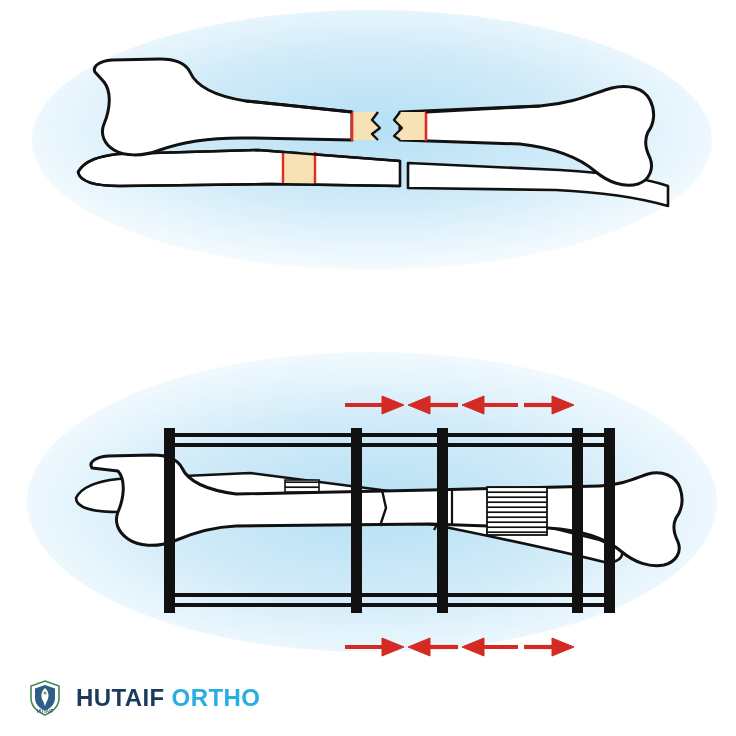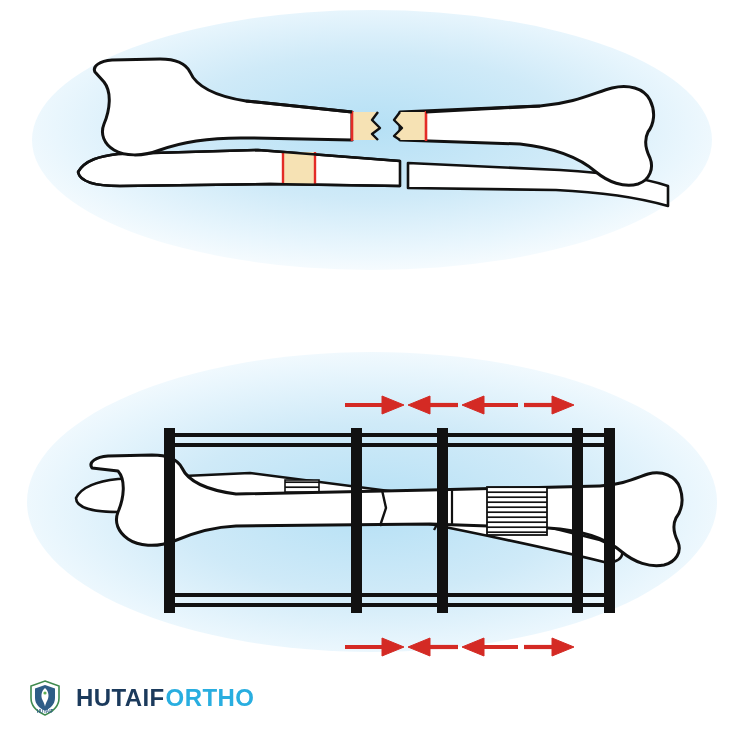--- a/index.html
+++ b/index.html
@@ -46,21 +46,21 @@
     margin-right: 14px;
     flex: 0 0 auto;
   }
   #brand-wordmark {
     font-size: 24px;
     font-weight: bold;
     letter-spacing: 0.4px;
     white-space: nowrap;
   }
   .brand-primary { color: #1b3a5c; }
-  .brand-accent  { color: #29aee0; margin-left: 1px; }
+  .brand-accent  { color: #29aee0; margin-left: 7px; }
 </style>
 </head>
 <body>
 
 <div id="page">
 
   <div class="figure-wrap" id="figure-top">
     <svg width="736" height="340" viewBox="0 0 736 340">
       <defs>
         <radialGradient id="glowTop" cx="50%" cy="45%" r="62%">

